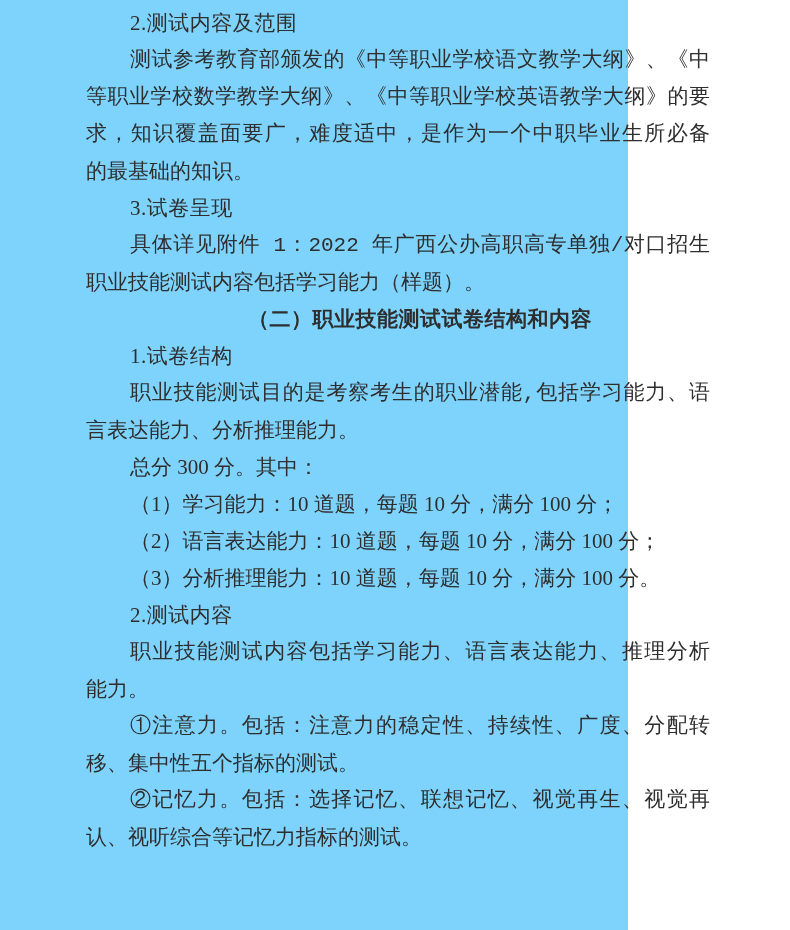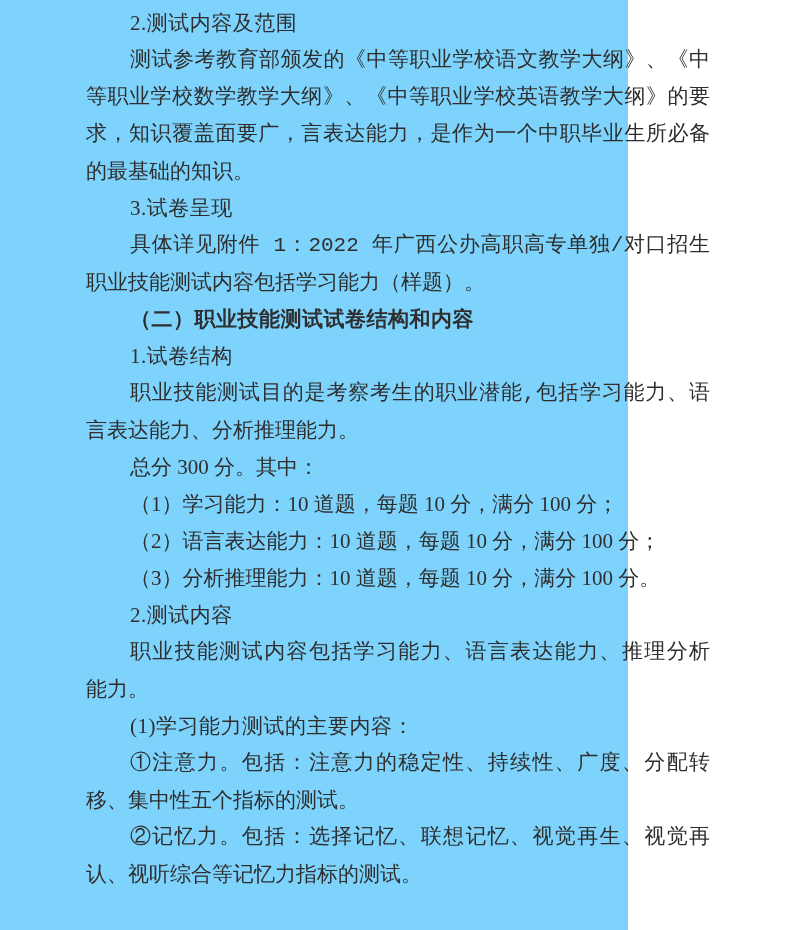--- a/index.html
+++ b/index.html
@@ -46,45 +46,45 @@
     -moz-text-align-last: justify;
   }
   
   .line.kai {
     letter-spacing: 0.5px;
   }
   
   .line.kai-bold {
     font-weight: 700;
     letter-spacing: 0.5px;
+    text-align: center;
   }
 </style>
 </head>
 <body style="color: rgb(46, 46, 46); background: rgb(255, 255, 255);">
 
 <div class="page">
   <div class="doc">
       <div class="line kai indent">2.测试内容及范围</div>
       <div class="line body indent fill">测试参考教育部颁发的《中等职业学校语文教学大纲》、《中</div>
       <div class="line body fill">等职业学校数学教学大纲》、《中等职业学校英语教学大纲》的要</div>
-      <div class="line body fill">求，知识覆盖面要广，言表达能力，是作为一个中职毕业生所必备</div>
+      <div class="line body fill">求，知识覆盖面要广，难度适中，是作为一个中职毕业生所必备</div>
       <div class="line body">的最基础的知识。</div>
       <div class="line kai indent">3.试卷呈现</div>
       <div class="line body indent fill">具体详见附件 1：2022 年广西公办高职高专单独/对口招生联</div>
       <div class="line body">职业技能测试内容包括学习能力（样题）。</div>
       <div class="line kai-bold indent">（二）职业技能测试试卷结构和内容</div>
       <div class="line kai indent">1.试卷结构</div>
       <div class="line body indent fill">职业技能测试目的是考察考生的职业潜能,包括学习能力、语</div>
       <div class="line body">言表达能力、分析推理能力。</div>
       <div class="line body indent">总分 300 分。其中：</div>
       <div class="line body indent">（1）学习能力：10 道题，每题 10 分，满分 100 分；</div>
       <div class="line body indent">（2）语言表达能力：10 道题，每题 10 分，满分 100 分；</div>
       <div class="line body indent">（3）分析推理能力：10 道题，每题 10 分，满分 100 分。</div>
       <div class="line kai indent">2.测试内容</div>
       <div class="line body indent fill">职业技能测试内容包括学习能力、语言表达能力、推理分析</div>
       <div class="line body">能力。</div>
-      <div class="line kai indent">(1)学习能力测试的主要内容：</div>
       <div class="line body indent fill">①注意力。包括：注意力的稳定性、持续性、广度、分配转</div>
       <div class="line body">移、集中性五个指标的测试。</div>
       <div class="line body indent fill">②记忆力。包括：选择记忆、联想记忆、视觉再生、视觉再</div>
       <div class="line body">认、视听综合等记忆力指标的测试。</div>
     </div>
 </div>
 
 </body></html>

